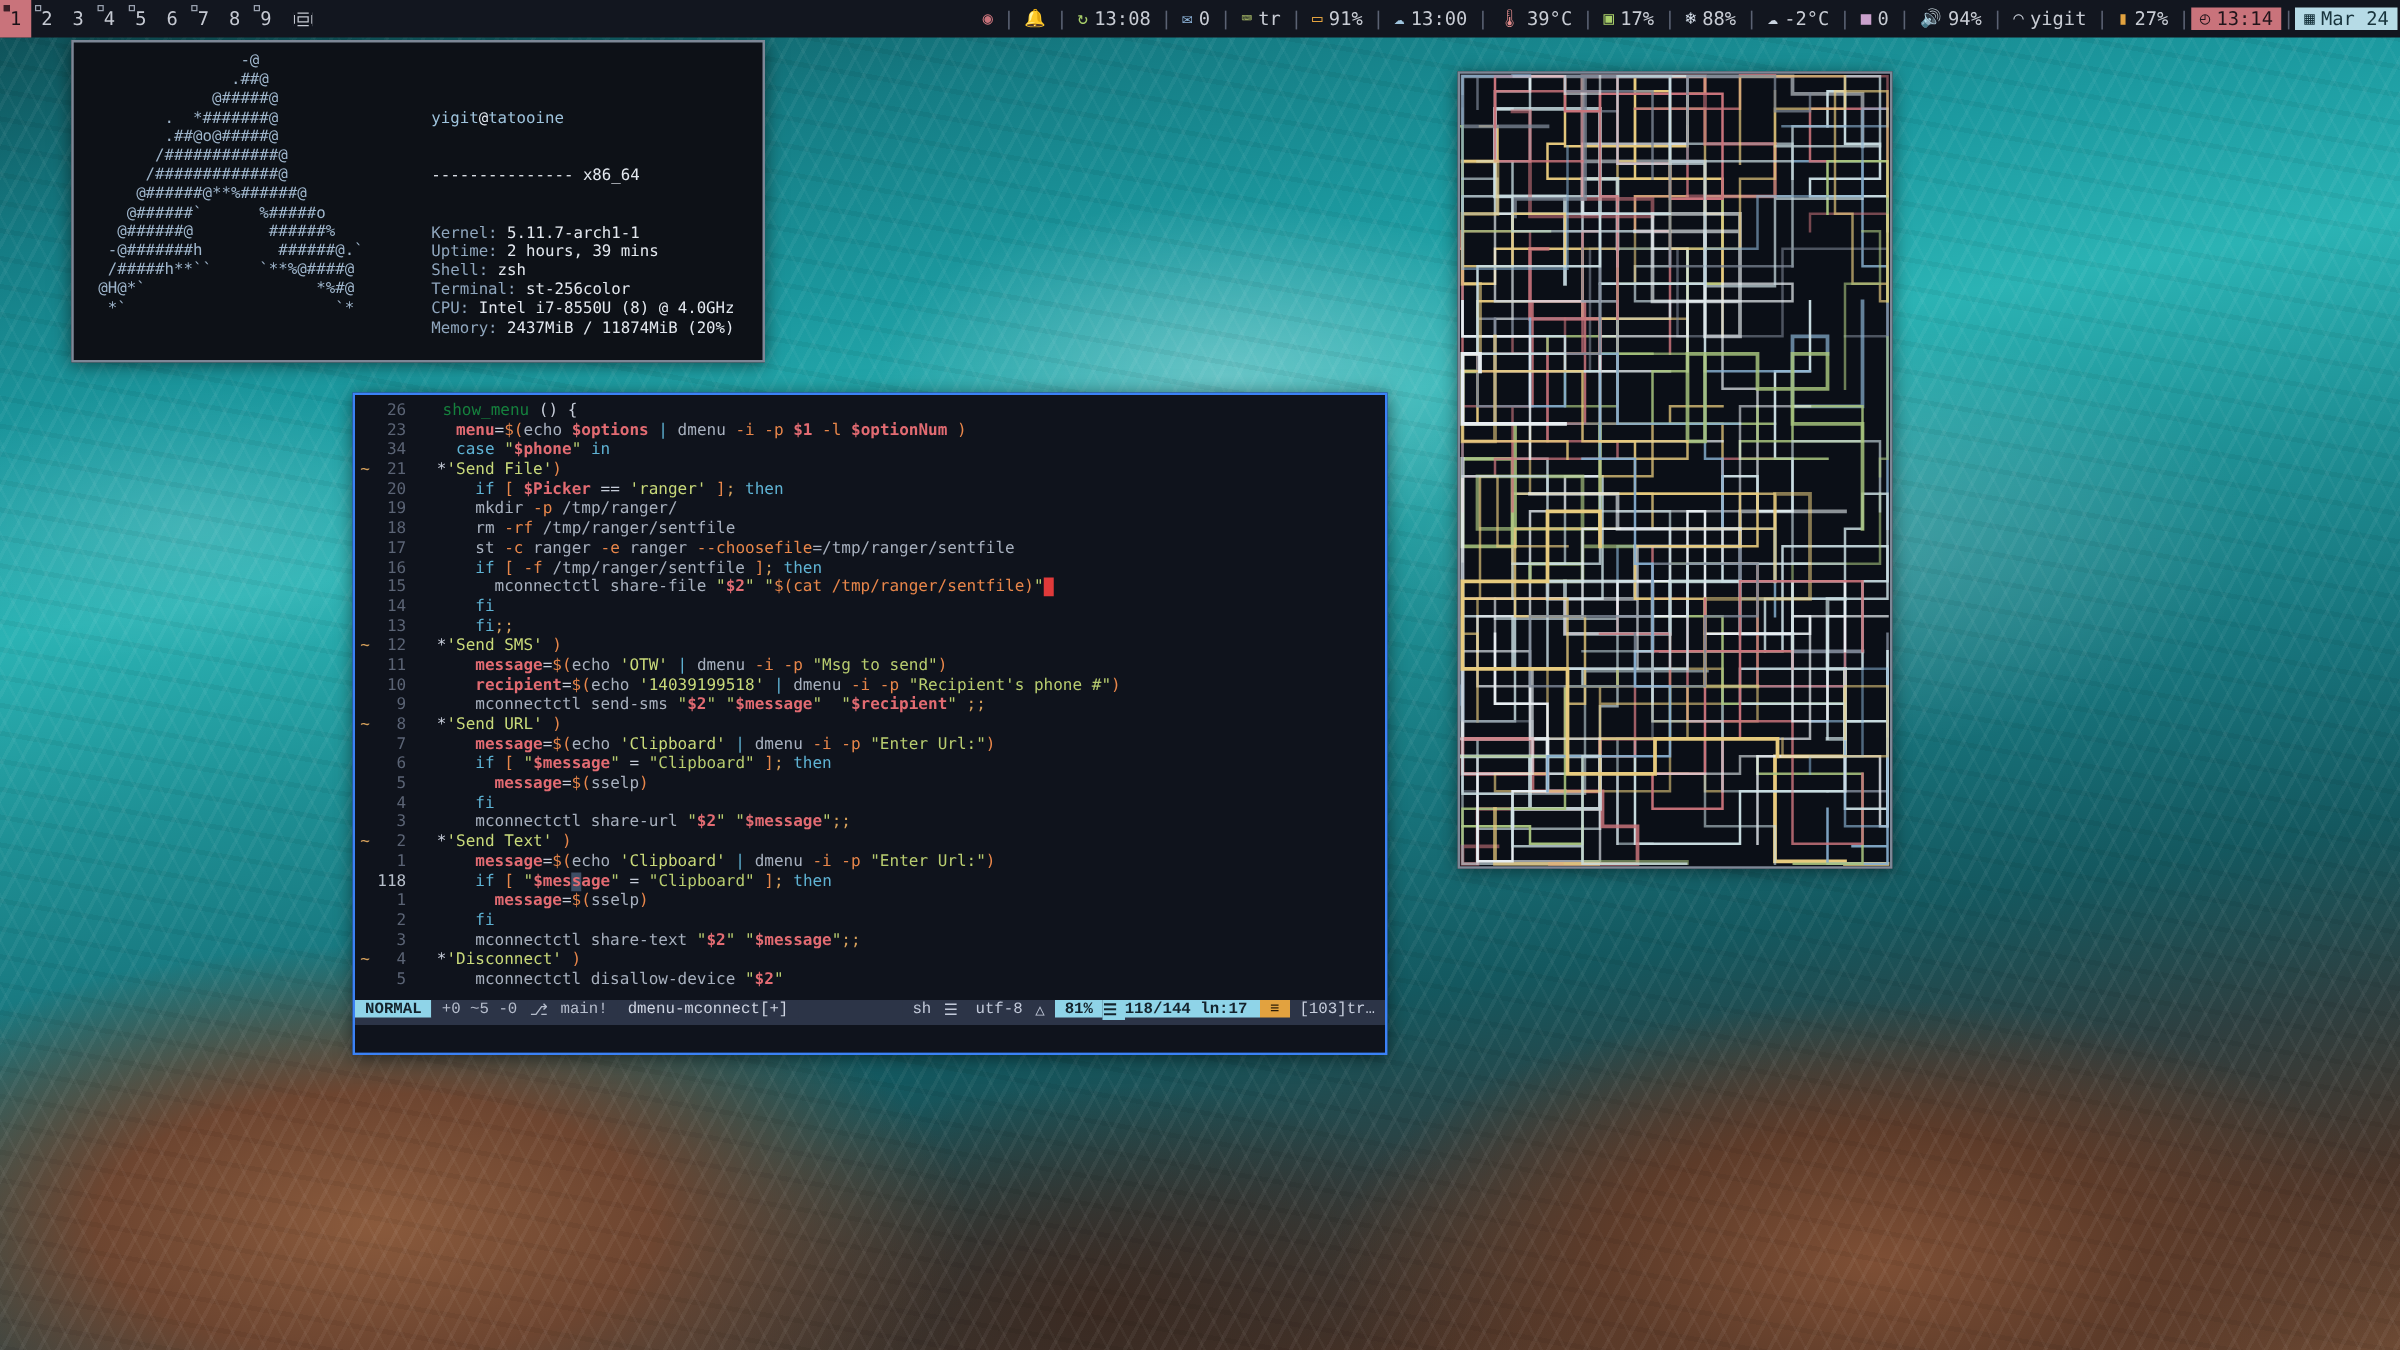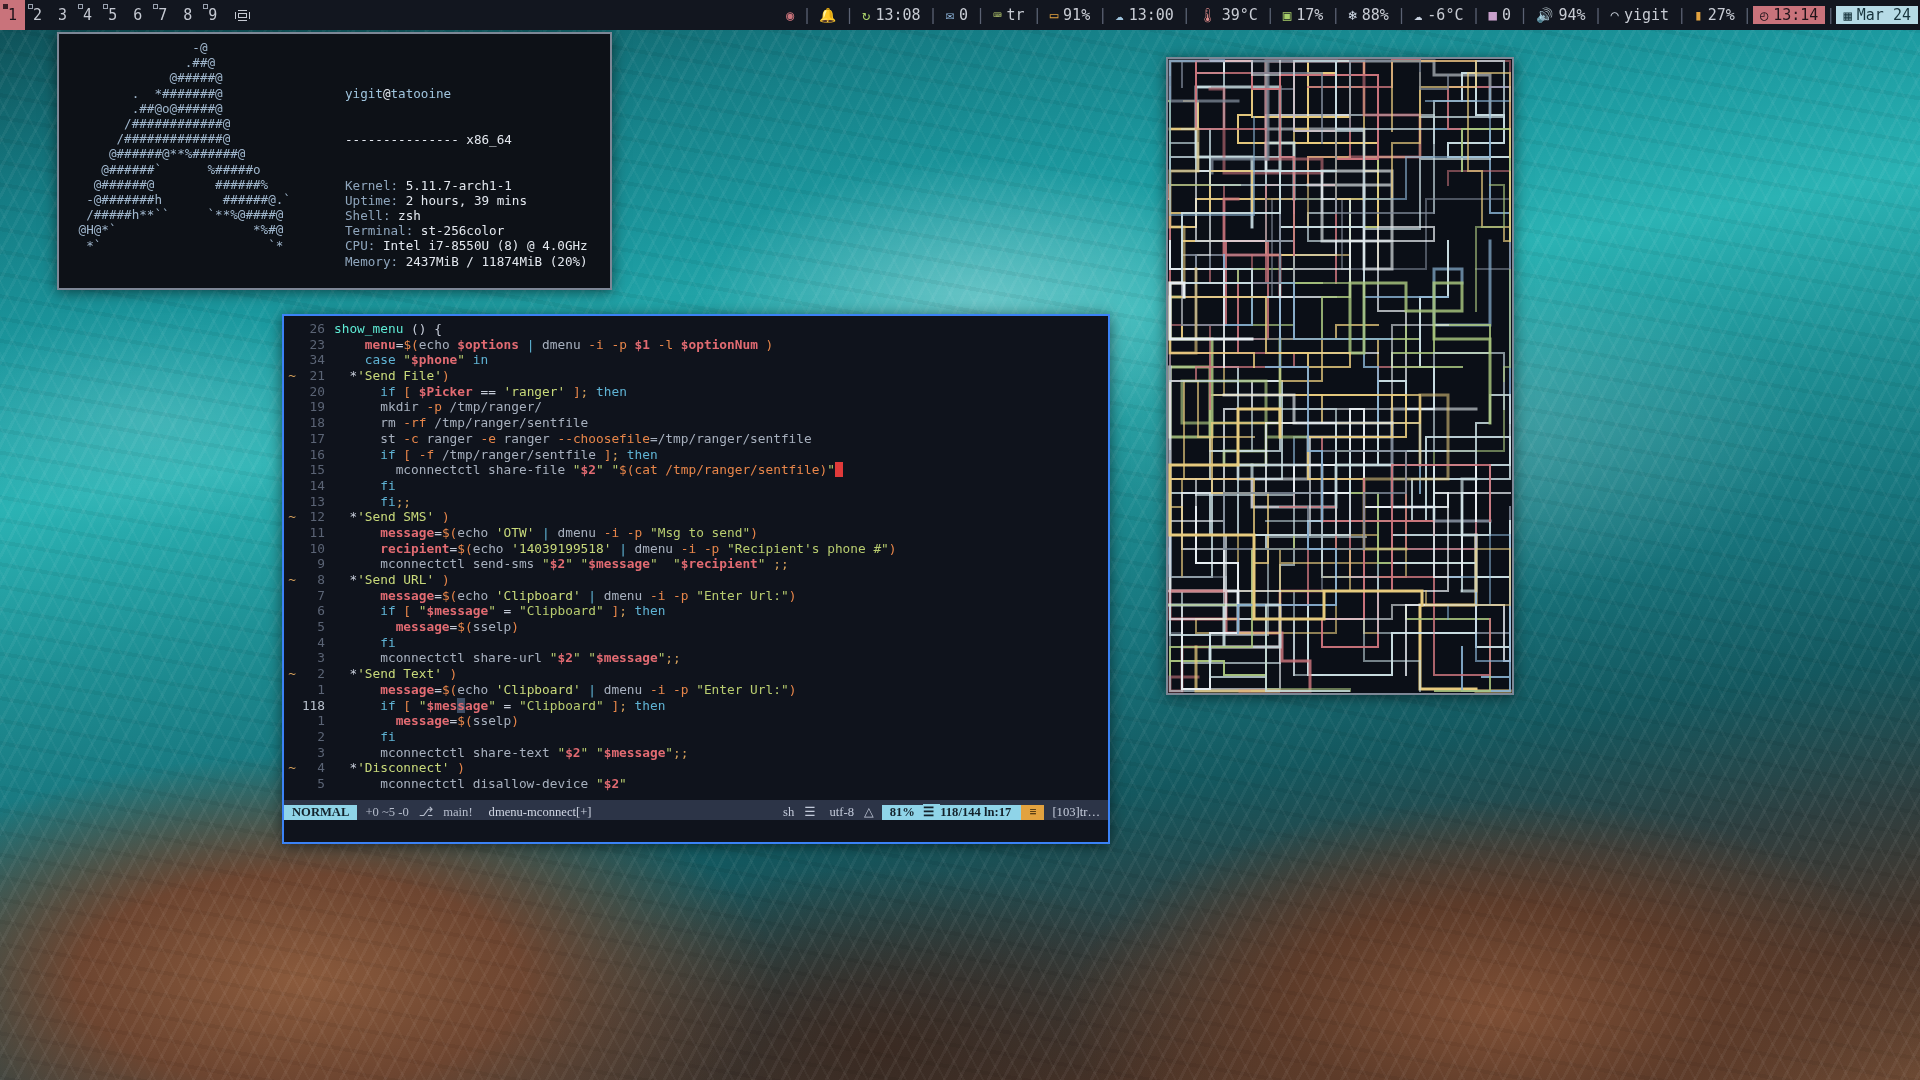--- a/index.html
+++ b/index.html
@@ -91,39 +91,39 @@
     overflow: hidden;
   }
   #codearea { padding: 5px 0 0 0; }
   .crow { display: flex; height: 15.7px; font-size: 12.8px; line-height: 15.7px; white-space: pre; }
   .sign  { width: 16px; text-align: center; color: #d8a25c; }
   .lnum  { width: 34px; text-align: right; color: #5b6475; padding-right: 9px; }
   .lnum.cur { color: #b8c0cc; }
   .code  { color: #c6ccd8; }
 
   
-  .fn   { color: #5eead4; }
+  .fn   { color: #15803d; margin-left: 20px; }
   .var  { color: #e26b72; font-weight: bold; }
   .str  { color: #b8cc6f; }
   .kw   { color: #5fb3d4; }
   .dol  { color: #e8864a; }
   .op   { color: #e8864a; }
   .pipe { color: #5fb3d4; }
   .cmd  { color: #a7b0be; }
   .pat  { color: #c8d97a; }
   .pun  { color: #c6ccd8; }
   .semi { color: #d8a25c; }
   .cursorblk { background: #e03a3a; color: #0f131c; }
 
   
   #vimstatus {
     position: absolute; left: 0; bottom: 22px; width: 100%; height: 20px;
-    display: flex; align-items: flex-end;
+    display: flex; align-items: flex-start;
     background: #2c3447; color: #c3cada;
-    font-size: 12.6px; font-family: Liberation Serif, serif;
+    font-size: 12.6px; font-family: Liberation Mono, monospace;
   }
   #vimstatus .seg { display: flex; align-items: center; padding: 0 8px; white-space: nowrap; }
   .st-mode { background: #8fd4e8; color: #13222b; font-weight: bold; }
   .st-git  { background: #2c3447; color: #b6bdcc; }
   .st-file { background: #2c3447; color: #cfd5e2; }
   .st-flex { flex: 1; background: #2c3447; }
   .st-ft   { background: #2c3447; color: #c3cada; }
   .st-enc  { background: #2c3447; color: #c3cada; }
   .st-pct  { background: #8fd4e8; color: #13222b; font-weight: bold; }
   .st-pos  { background: #e2a23f; color: #2a1c06; font-weight: bold; }
@@ -237,21 +237,21 @@
         <span>17%</span>
       </div>
       <span class="sep">|</span>
       <div class="mod">
         <span class="ic" style="color: rgb(217, 227, 239);">❄</span>
         <span>88%</span>
       </div>
       <span class="sep">|</span>
       <div class="mod">
         <span class="ic" style="color: rgb(201, 211, 224);">☁</span>
-        <span>-6°C</span>
+        <span>-2°C</span>
       </div>
       <span class="sep">|</span>
       <div class="mod">
         <span class="ic" style="color: rgb(201, 160, 204);">■</span>
         <span>0</span>
       </div>
       <span class="sep">|</span>
       <div class="mod">
         <span class="ic" style="color: rgb(217, 227, 239);">🔊</span>
         <span>94%</span>

